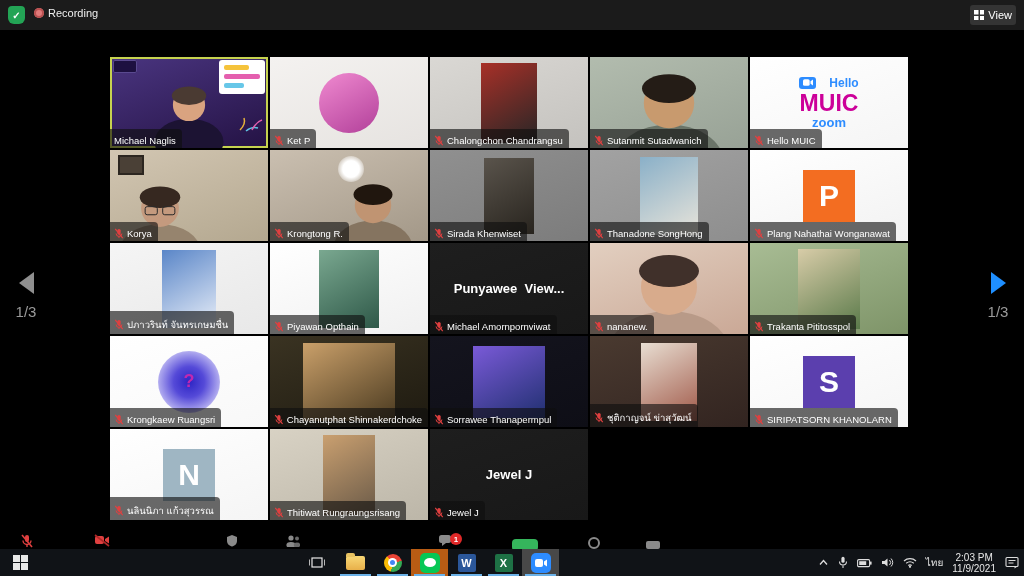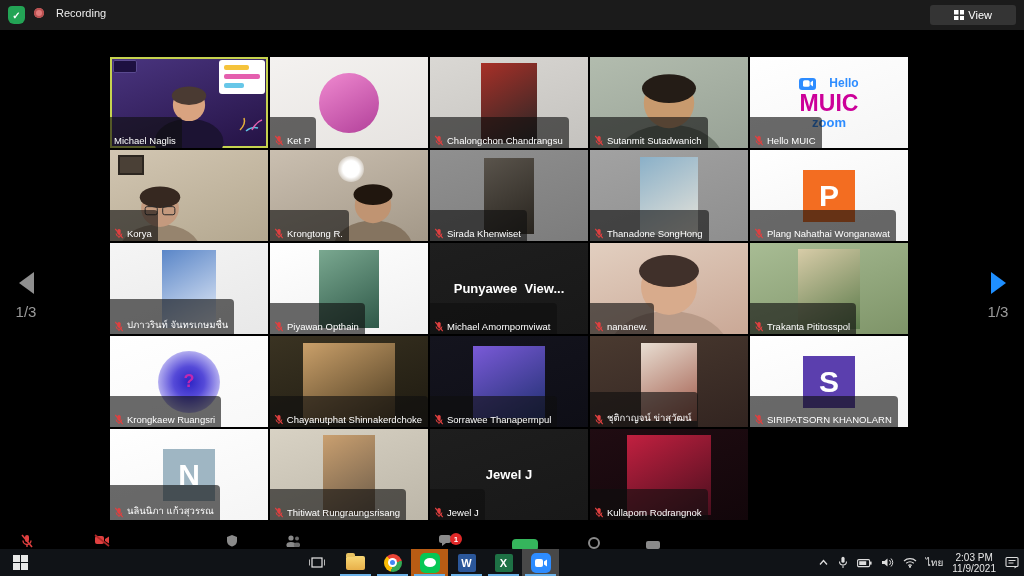--- a/index.html
+++ b/index.html
@@ -3,55 +3,55 @@
 <meta charset="utf-8">
 <style>
   *{margin:0;padding:0;box-sizing:border-box}
   html,body{width:1024px;height:576px;overflow:hidden}
   body{background:#000;font-family:"Liberation Sans",sans-serif;position:relative}
 
   
   .topbar{position:absolute;top:0;left:0;width:1024px;height:30px;background:#1b1b1b;z-index:5}
   .shield{position:absolute;left:8px;top:6px;width:17px;height:18px;background:#23a455;border-radius:4px 4px 6px 6px;
           display:flex;align-items:center;justify-content:center;color:#fff;font-size:10px;font-weight:bold}
-  .rec{position:absolute;left:34px;top:7px;display:flex;align-items:center;gap:12px;color:#eee;font-size:11px}
+  .rec{position:absolute;left:34px;top:7px;display:flex;align-items:center;gap:4px;color:#eee;font-size:11px}
   .rec-dot{width:10px;height:10px;border-radius:50%;background:#e07a7a;box-shadow:inset 0 0 0 2px #b95050}
   .view-btn{position:absolute;right:8px;top:5px;height:20px;background:#343434;border:none;border-radius:3px;
-            color:#fff;font-size:11px;display:flex;align-items:center;gap:4px;padding:0 24px;font-family:inherit}
+            color:#fff;font-size:11px;display:flex;align-items:center;gap:4px;padding:0 4px;font-family:inherit}
   .grid-ic{display:inline-block;width:10px;height:10px;
            background:conic-gradient(#fff 0 0) 0 0/4.5px 4.5px no-repeat,conic-gradient(#fff 0 0) 100% 0/4.5px 4.5px no-repeat,
            conic-gradient(#fff 0 0) 0 100%/4.5px 4.5px no-repeat,conic-gradient(#fff 0 0) 100% 100%/4.5px 4.5px no-repeat}
 
   
   .gallery{position:absolute;left:110px;top:57px;width:800px;display:grid;
            grid-template-columns:repeat(5,158px);grid-auto-rows:91px;column-gap:2px;row-gap:2px}
   .tile{position:relative;overflow:hidden;background:#1e1e1e;display:flex;align-items:center;justify-content:center}
   .tile.active{box-shadow:inset 0 0 0 2px #c6d34f}
   .face{position:absolute;left:0;top:0}
   .photo{flex:none}
   .letter-box{width:52px;height:52px;display:flex;align-items:center;justify-content:center;
               font-size:30px;font-weight:bold}
   .center-text{font-size:13px;font-weight:bold;color:#fff;white-space:pre}
   .blob{width:62px;height:62px;border-radius:50%;
         background:radial-gradient(circle,#2d24c4 0%,#554ad8 35%,#aca6ee 68%,#ffffff 88%);
         display:flex;align-items:center;justify-content:center;font-size:18px;font-weight:bold}
-  .name-label{position:absolute;left:0;bottom:0;max-width:100%;display:flex;align-items:flex-end;gap:3px;
-              background:rgba(15,15,15,.62);padding:18px 6px 2px 4px;border-top-right-radius:4px;
+  .name-label{position:absolute;left:0;bottom:0;max-width:100%;display:flex;align-items:center;gap:3px;
+              background:rgba(15,15,15,.62);padding:6px 6px 2px 4px;border-top-right-radius:4px;
               color:#fff;font-size:9.5px;white-space:nowrap;overflow:hidden;z-index:3}
   .lamp{position:absolute;top:6px;left:68px;width:26px;height:26px;border-radius:50%;
         background:radial-gradient(circle,#fff 0 45%,rgba(255,255,255,.25) 75%,transparent 100%)}
   .frame{position:absolute;top:5px;left:8px;width:26px;height:20px;background:#4a4036;border:2px solid #2c2620}
   .mn-logo{position:absolute;top:3px;left:3px;width:24px;height:13px;background:#1d1040;border-radius:2px;
            box-shadow:inset 0 0 0 1px #5a4a90}
   .mn-slide{position:absolute;top:3px;right:3px;width:46px;height:34px;background:#fff;border-radius:3px;
             display:flex;flex-direction:column;gap:4px;padding:5px}
   .mn-slide i{display:block;height:5px;border-radius:2px}
   .mn-confetti{position:absolute;right:4px;bottom:16px}
   .hm{display:flex;flex-direction:column;align-items:center;gap:1px}
-  .hm-top{display:flex;align-items:flex-end;gap:13px}
+  .hm-top{display:flex;align-items:center;gap:13px}
   .hm-cam{width:17px;height:12px;background:#2d8cff;border-radius:3px;display:flex;align-items:center;justify-content:center}
   .hm-hello{color:#2d8cff;font-size:12px;font-weight:bold}
   .hm-muic{color:#cc0099;font-size:23px;font-weight:bold;line-height:1.05}
   .hm-zoom{color:#2d8cff;font-size:13px;font-weight:bold;line-height:1}
 
   
   .page-nav{position:absolute;top:272px;width:40px;text-align:center;z-index:4}
   .page-nav.left{left:6px}.page-nav.right{right:6px}
   .arr{width:0;height:0;margin:0 auto;border-top:11px solid transparent;border-bottom:11px solid transparent}
   .arr.l{border-right:15px solid #8f8f8f}
@@ -411,32 +411,20 @@
     <div class="tile" style="background:linear-gradient(160deg,#1e1e1e,#181818)">
     <div class="center-text">Jewel J</div>
     <div class="name-label">
         <svg width="10" height="11" viewBox="0 0 12 13">
  <rect x="4" y="1" width="4" height="7" rx="2" fill="#e04040"></rect>
  <path d="M2.5 6.5 a3.5 3.5 0 0 0 7 0" fill="none" stroke="#e04040" stroke-width="1.2"></path>
  <line x1="6" y1="10" x2="6" y2="12" stroke="#e04040" stroke-width="1.2"></line>
  <line x1="1.5" y1="1" x2="10.5" y2="12" stroke="#e04040" stroke-width="1.4"></line>
         </svg>
         <span>Jewel J</span>
-      </div>
-    </div>
-    <div class="tile" style="background:linear-gradient(160deg,#200c12,#12060a)">
-    <div class="photo" style="width:84px;height:80px;background:linear-gradient(150deg,#c22040,#4a0f1e)"></div>
-    <div class="name-label">
-        <svg width="10" height="11" viewBox="0 0 12 13">
- <rect x="4" y="1" width="4" height="7" rx="2" fill="#e04040"></rect>
- <path d="M2.5 6.5 a3.5 3.5 0 0 0 7 0" fill="none" stroke="#e04040" stroke-width="1.2"></path>
- <line x1="6" y1="10" x2="6" y2="12" stroke="#e04040" stroke-width="1.2"></line>
- <line x1="1.5" y1="1" x2="10.5" y2="12" stroke="#e04040" stroke-width="1.4"></line>
-        </svg>
-        <span>Kullaporn Rodrangnok</span>
       </div>
     </div>
   </div>
 
 <div class="page-nav left">
   <div class="arr l"></div>
   <div class="page-count">1/3</div>
 </div>
 <div class="page-nav right">
   <div class="arr r"></div>

